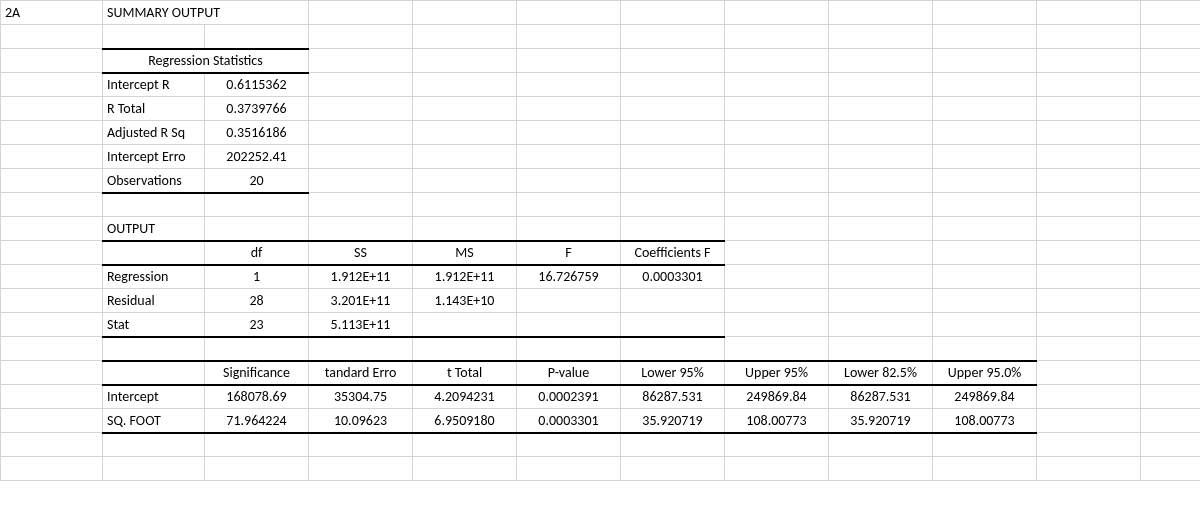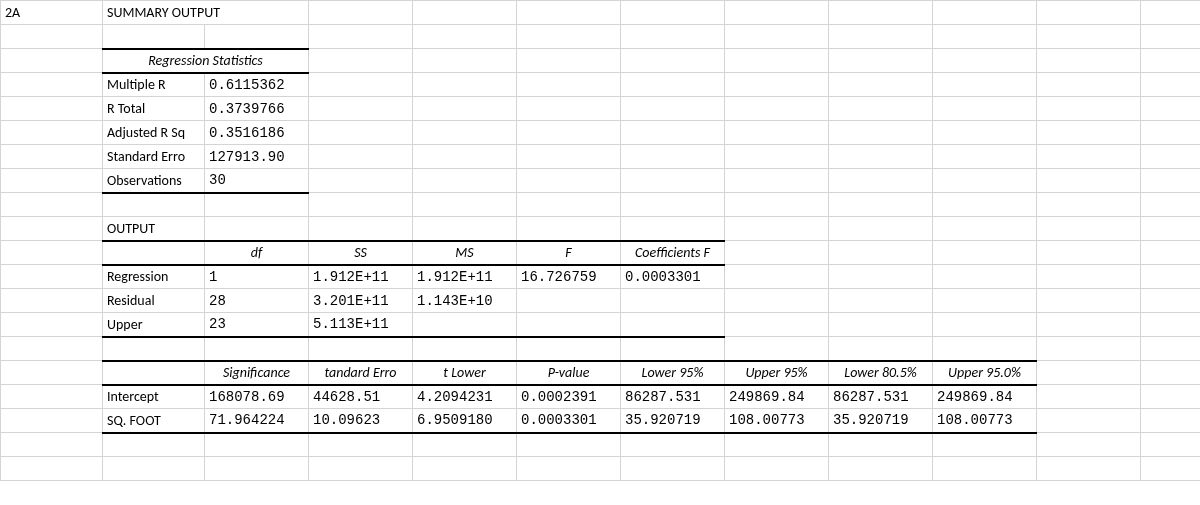--- a/index.html
+++ b/index.html
@@ -21,23 +21,23 @@
       padding: 2px 4px;
       white-space: nowrap;
       overflow: hidden;
       vertical-align: middle;
       background: #fff;
     }
     .col-a { width: 102px; }
     .col-b { width: 102px; }
     .col-c { width: 104px; }
     .col-std { width: 104px; }
-    .num { text-align: left; font-family: Liberation Mono, monospace; }
+    .num { text-align: center; }
     .ctr { text-align: center; }
-    .ital { font-style: italic; }
+    .ital { }
     .bb { border-bottom: 2px solid #000 !important; }
     .bt { border-top: 2px solid #000 !important; }
   </style>
 </head>
 <body>
 
 <table class="grid">
   <colgroup>
     <col class="col-a">
       <col class="col-b">
@@ -92,21 +92,21 @@
         <td></td>
         <td></td>
         <td></td>
         <td></td>
         <td></td>
         <td></td>
   </tr>
 
   <tr>
     <td></td>
-    <td>Multiple R</td>
+    <td>Intercept R</td>
     <td class="num">0.6115362</td>
     <td></td>
         <td></td>
         <td></td>
         <td></td>
         <td></td>
         <td></td>
         <td></td>
         <td></td>
         <td></td>
@@ -134,36 +134,36 @@
         <td></td>
         <td></td>
         <td></td>
         <td></td>
         <td></td>
         <td></td>
         <td></td>
   </tr>
   <tr>
     <td></td>
-    <td>Standard Erro</td>
-    <td class="num">127913.90</td>
+    <td>Intercept Erro</td>
+    <td class="num">202252.41</td>
     <td></td>
         <td></td>
         <td></td>
         <td></td>
         <td></td>
         <td></td>
         <td></td>
         <td></td>
         <td></td>
   </tr>
   <tr>
     <td></td>
     <td class="bb">Observations</td>
-    <td class="num bb">30</td>
+    <td class="num bb">20</td>
     <td></td>
         <td></td>
         <td></td>
         <td></td>
         <td></td>
         <td></td>
         <td></td>
         <td></td>
         <td></td>
   </tr>
@@ -236,21 +236,21 @@
     <td></td>
         <td></td>
         <td></td>
         <td></td>
         <td></td>
         <td></td>
         <td></td>
   </tr>
   <tr>
     <td></td>
-    <td class="bb">Upper</td>
+    <td class="bb">Stat</td>
     <td class="num bb">23</td>
     <td class="num bb">5.113E+11</td>
     <td class="bb"></td>
         <td class="bb"></td>
         <td class="bb"></td>
     <td></td>
         <td></td>
         <td></td>
         <td></td>
         <td></td>
@@ -269,35 +269,35 @@
         <td></td>
         <td></td>
         <td></td>
       </tr>
 
   <tr>
     <td></td>
     <td class="bt bb"></td>
     <td class="ital ctr bt bb">Significance</td>
     <td class="ital ctr bt bb">tandard Erro</td>
-    <td class="ital ctr bt bb">t Lower</td>
+    <td class="ital ctr bt bb">t Total</td>
     <td class="ital ctr bt bb">P-value</td>
     <td class="ital ctr bt bb">Lower 95%</td>
     <td class="ital ctr bt bb">Upper 95%</td>
-    <td class="ital ctr bt bb">Lower 80.5%</td>
+    <td class="ital ctr bt bb">Lower 82.5%</td>
     <td class="ital ctr bt bb">Upper 95.0%</td>
     <td></td>
         <td></td>
   </tr>
 
   <tr>
     <td></td>
     <td>Intercept</td>
     <td class="num">168078.69</td>
-    <td class="num">44628.51</td>
+    <td class="num">35304.75</td>
     <td class="num">4.2094231</td>
     <td class="num">0.0002391</td>
     <td class="num">86287.531</td>
     <td class="num">249869.84</td>
     <td class="num">86287.531</td>
     <td class="num">249869.84</td>
     <td></td>
         <td></td>
   </tr>
   <tr>

